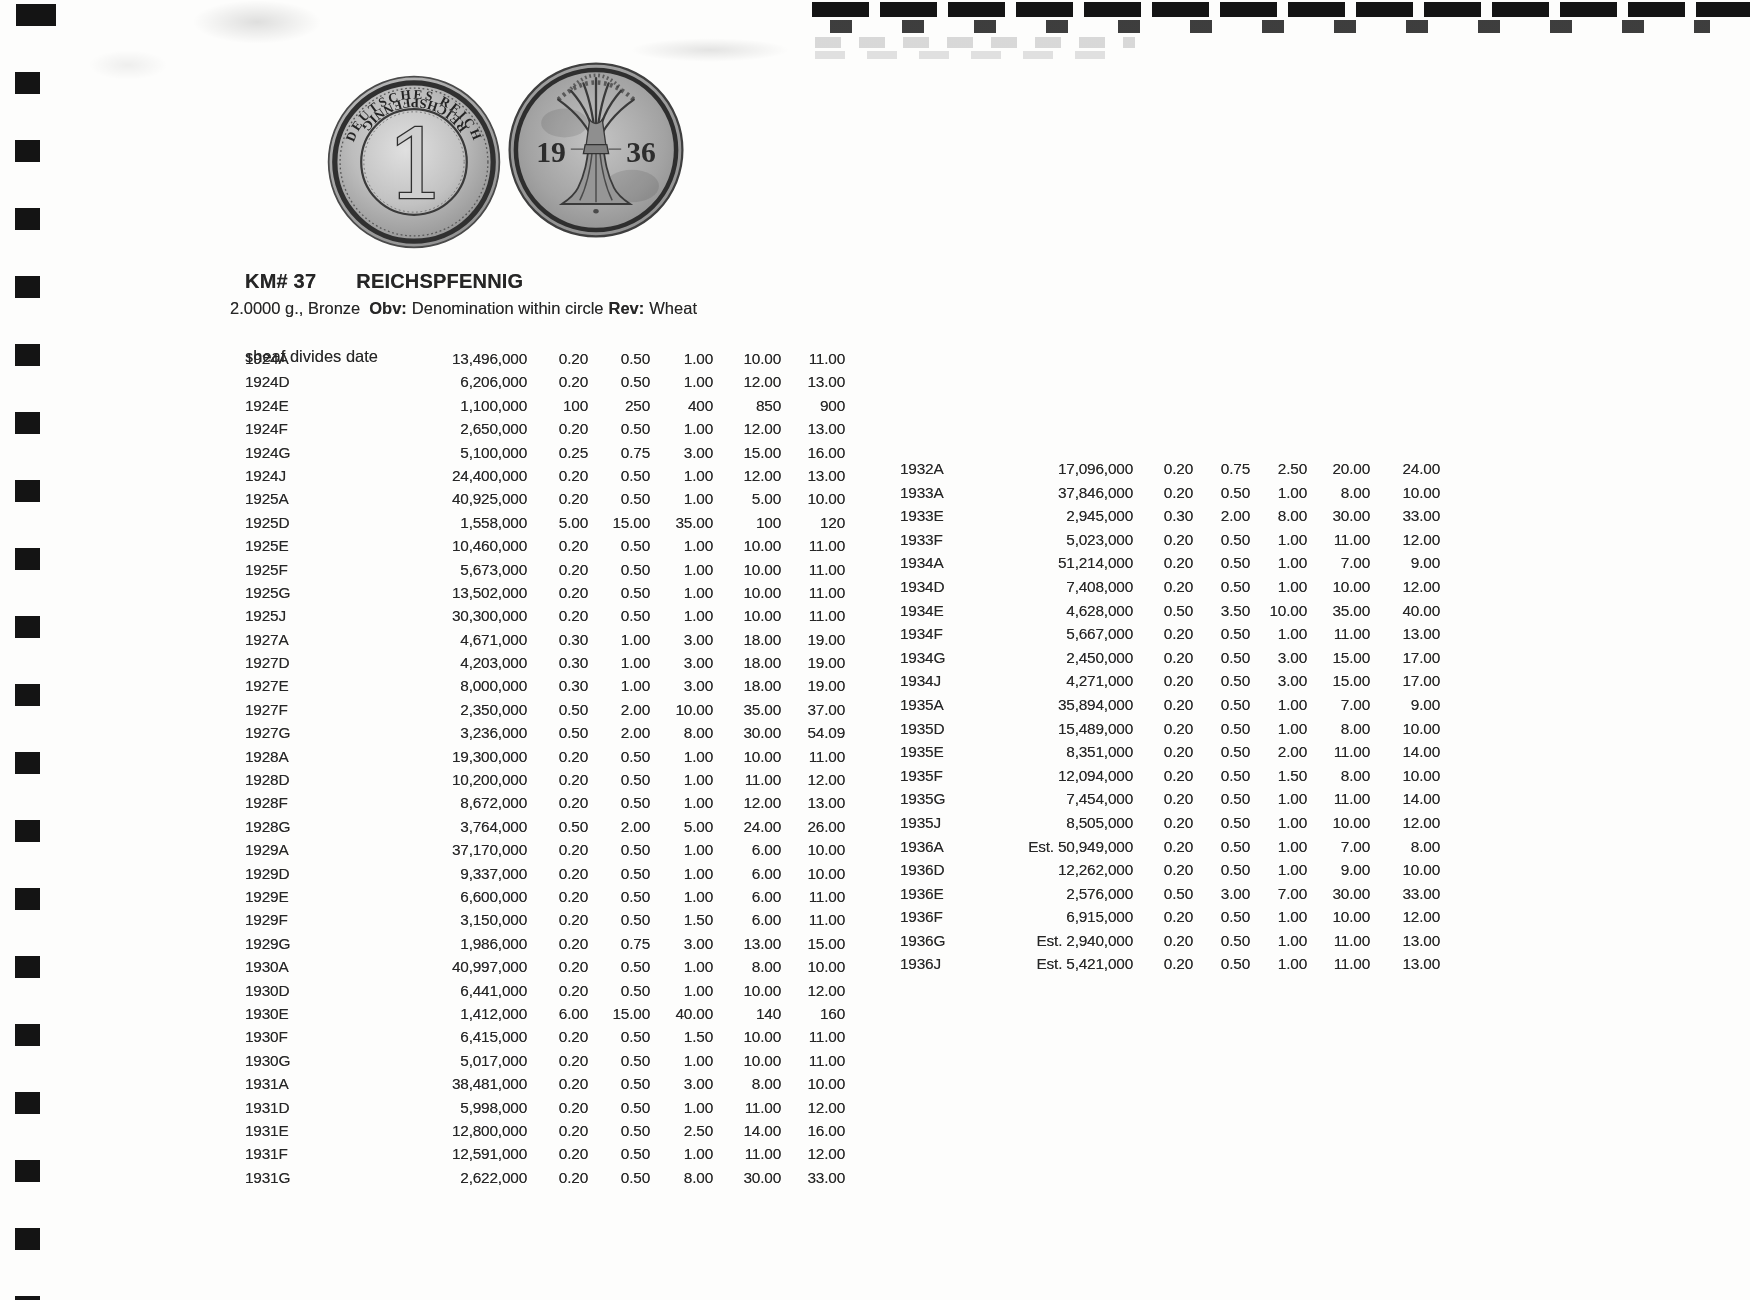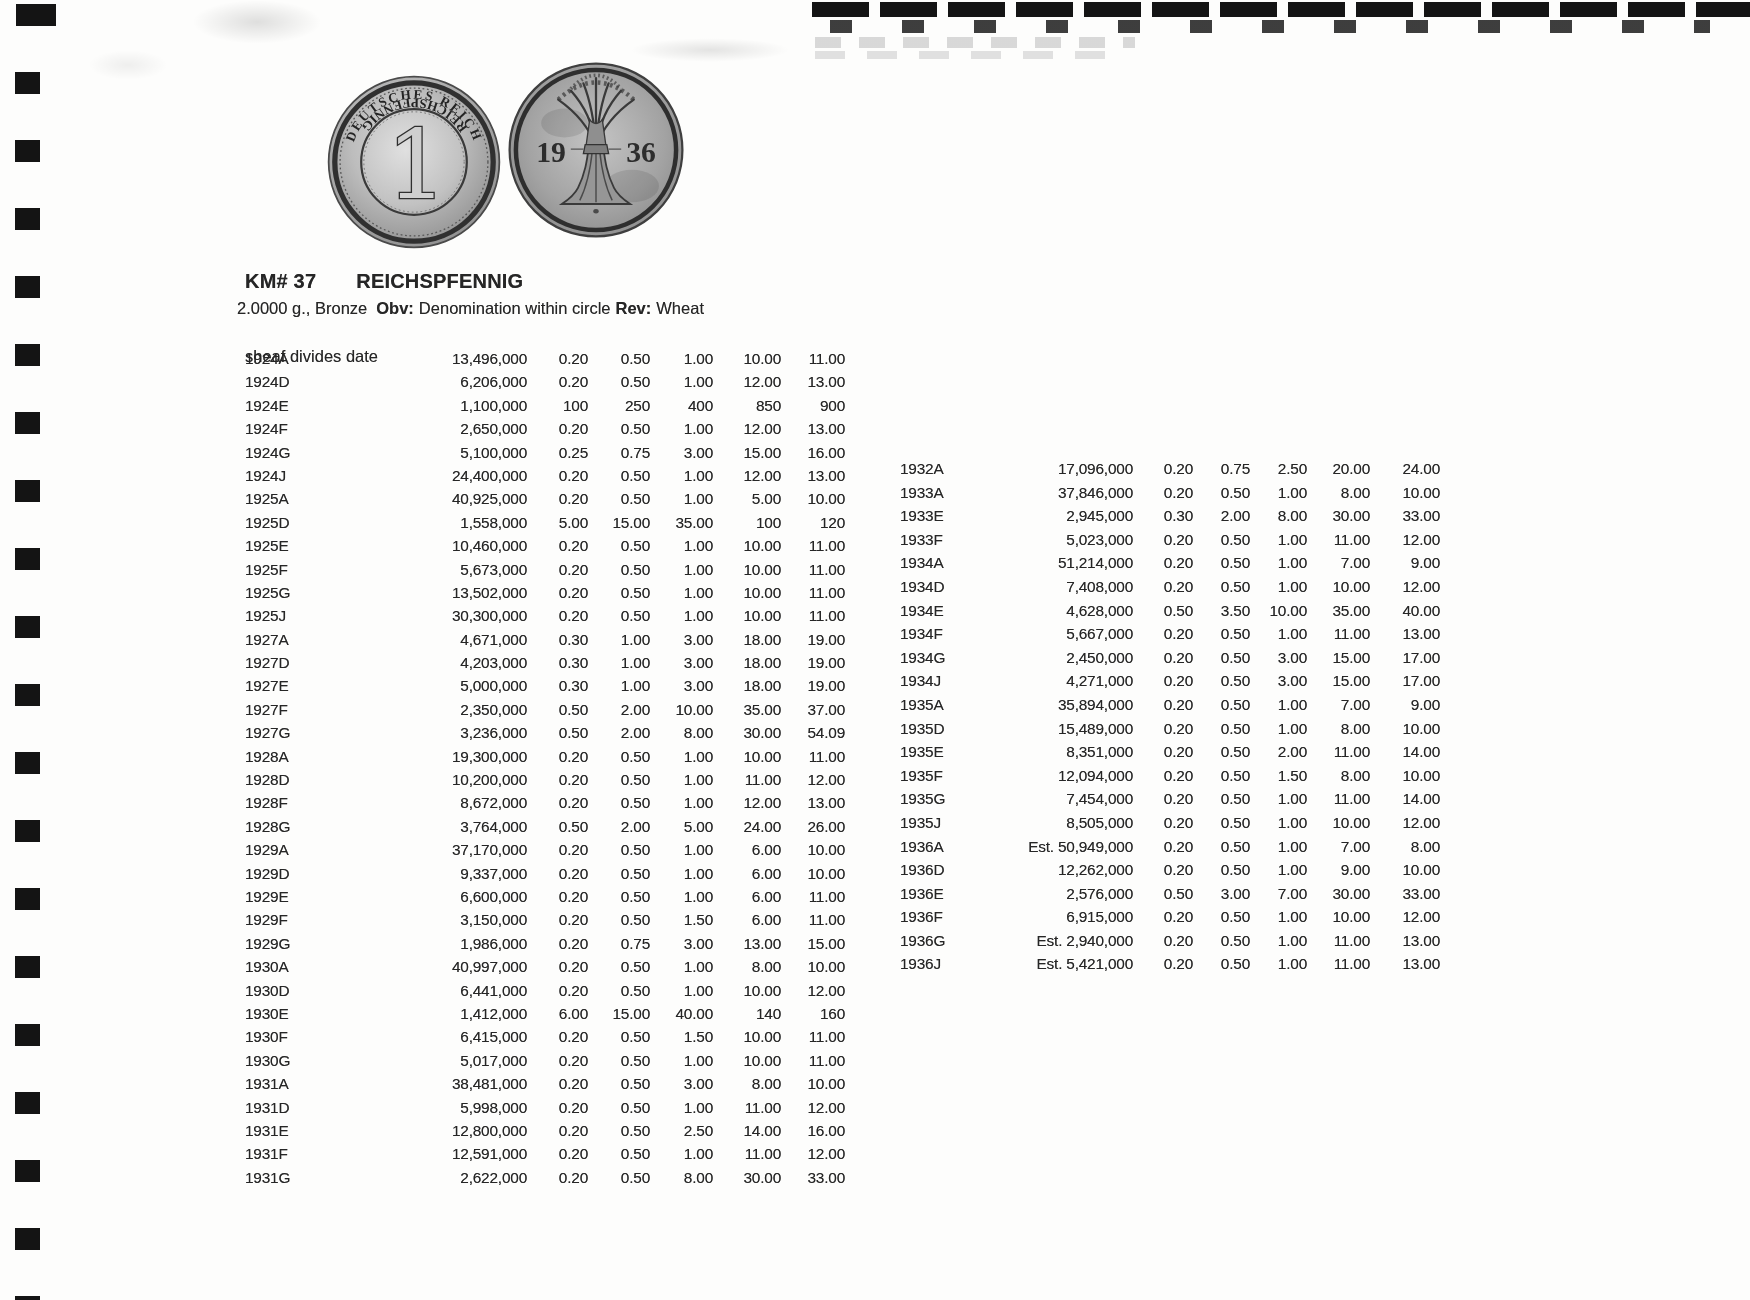--- a/index.html
+++ b/index.html
@@ -29,21 +29,21 @@
   #smudge-2{left:630px;top:38px;width:160px;height:24px;
     background:radial-gradient(ellipse at center,rgba(0,0,0,.10),rgba(0,0,0,0) 70%);}
   #smudge-3{left:88px;top:50px;width:80px;height:30px;
     background:radial-gradient(ellipse at center,rgba(0,0,0,.06),rgba(0,0,0,0) 70%);}
   
   .coin{position:absolute;}
   
   #title-line{left:245px;top:270px;font-size:20px;font-weight:700;letter-spacing:.2px;
     text-shadow:0 0 .5px rgba(30,30,30,.6);white-space:nowrap;}
   #title-line .km{margin-right:40px;}
-  #spec-line-1{left:237px;top:299px;font-size:16.5px;white-space:nowrap;
+  #spec-line-1{left:230px;top:299px;font-size:16.5px;white-space:nowrap;
     text-shadow:0 0 .4px rgba(40,40,40,.5);}
   #spec-line-2{left:245px;top:322px;font-size:16.5px;white-space:nowrap;
     text-shadow:0 0 .4px rgba(40,40,40,.5);margin-top:25px;}
   .b{font-weight:700;}
   .sp{display:inline-block;width:9px;}
   .sp2{display:inline-block;width:5px;}
   
   .table{position:absolute;font-size:15.4px;letter-spacing:-.2px;
     text-shadow:0 0 .5px rgba(40,40,40,.55);}
   .trow{display:grid;}
@@ -274,21 +274,21 @@
         <div class="cell date">1927D</div>
         <div class="cell num">4,203,000</div>
         <div class="cell num">0.30</div>
         <div class="cell num">1.00</div>
         <div class="cell num">3.00</div>
         <div class="cell num">18.00</div>
         <div class="cell num">19.00</div>
       </div>
       <div class="trow">
         <div class="cell date">1927E</div>
-        <div class="cell num">5,000,000</div>
+        <div class="cell num">8,000,000</div>
         <div class="cell num">0.30</div>
         <div class="cell num">1.00</div>
         <div class="cell num">3.00</div>
         <div class="cell num">18.00</div>
         <div class="cell num">19.00</div>
       </div>
       <div class="trow">
         <div class="cell date">1927F</div>
         <div class="cell num">2,350,000</div>
         <div class="cell num">0.50</div>

